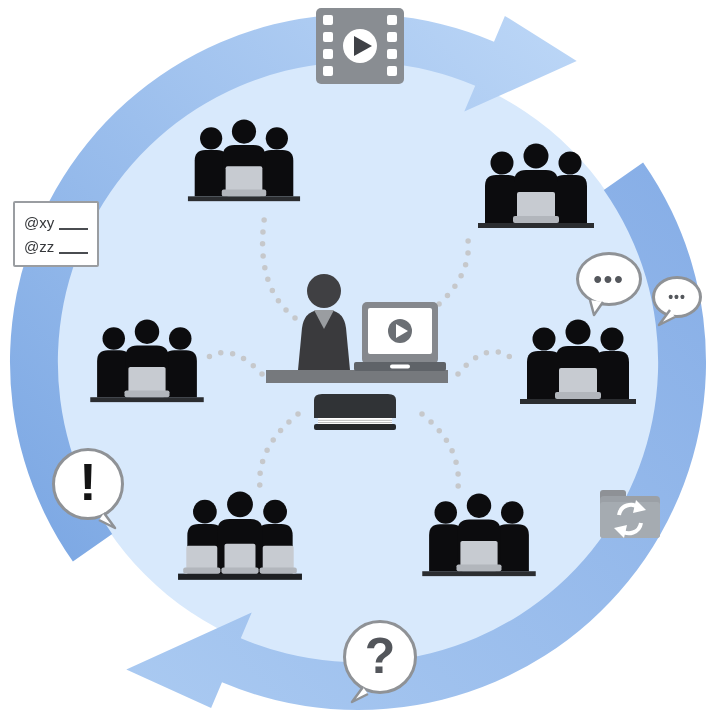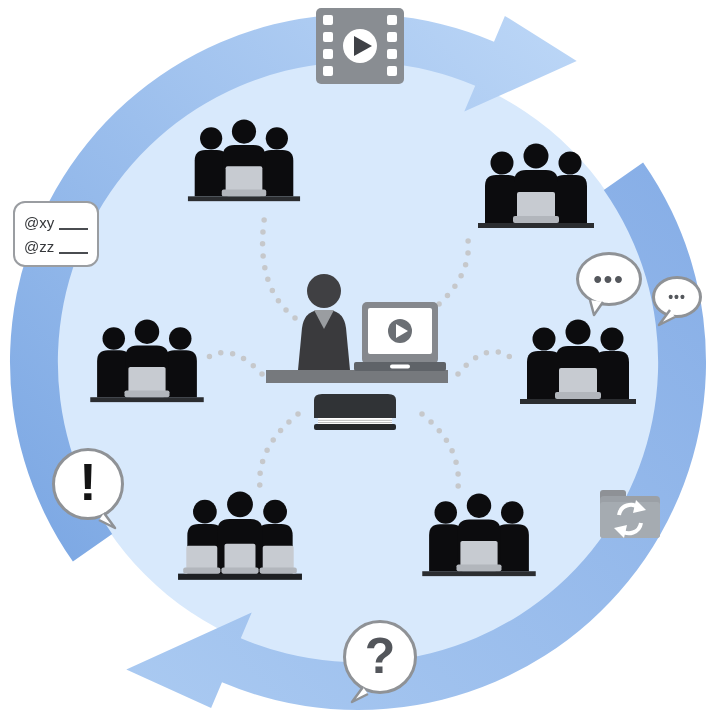--- a/index.html
+++ b/index.html
@@ -15,21 +15,21 @@
   .bubble .tail{position:absolute;}
   .dots{color:#54575c;font-weight:700;line-height:1;}
   .dots.big{font-size:24px;letter-spacing:2px;}
   .dots.small{font-size:14px;letter-spacing:1px;}
   .mark-excl{font-size:52px;font-weight:700;color:#141414;line-height:1;margin-top:-4px;}
   .mark-quest{font-size:50px;font-weight:700;color:#53565b;line-height:1;margin-top:-2px;}
 
   
   .address-box{
     position:absolute;left:13px;top:201px;width:86px;height:66px;background:#fff;
-    border:2px solid #9a9da1;border-radius:12px;box-sizing:border-box;
+    border:2px solid #9a9da1;border-radius:2px;box-sizing:border-box;
     display:flex;flex-direction:column;justify-content:center;gap:9px;padding:6px 9px;
   }
   .address-row{display:flex;align-items:flex-end;gap:5px;}
   .address-handle{font-size:15px;color:#36383b;line-height:1;}
   .address-line{flex:1;border-bottom:2px solid #4a4c50;height:11px;}
 </style>
 </head>
 <body>
 
 <div class="stage">

